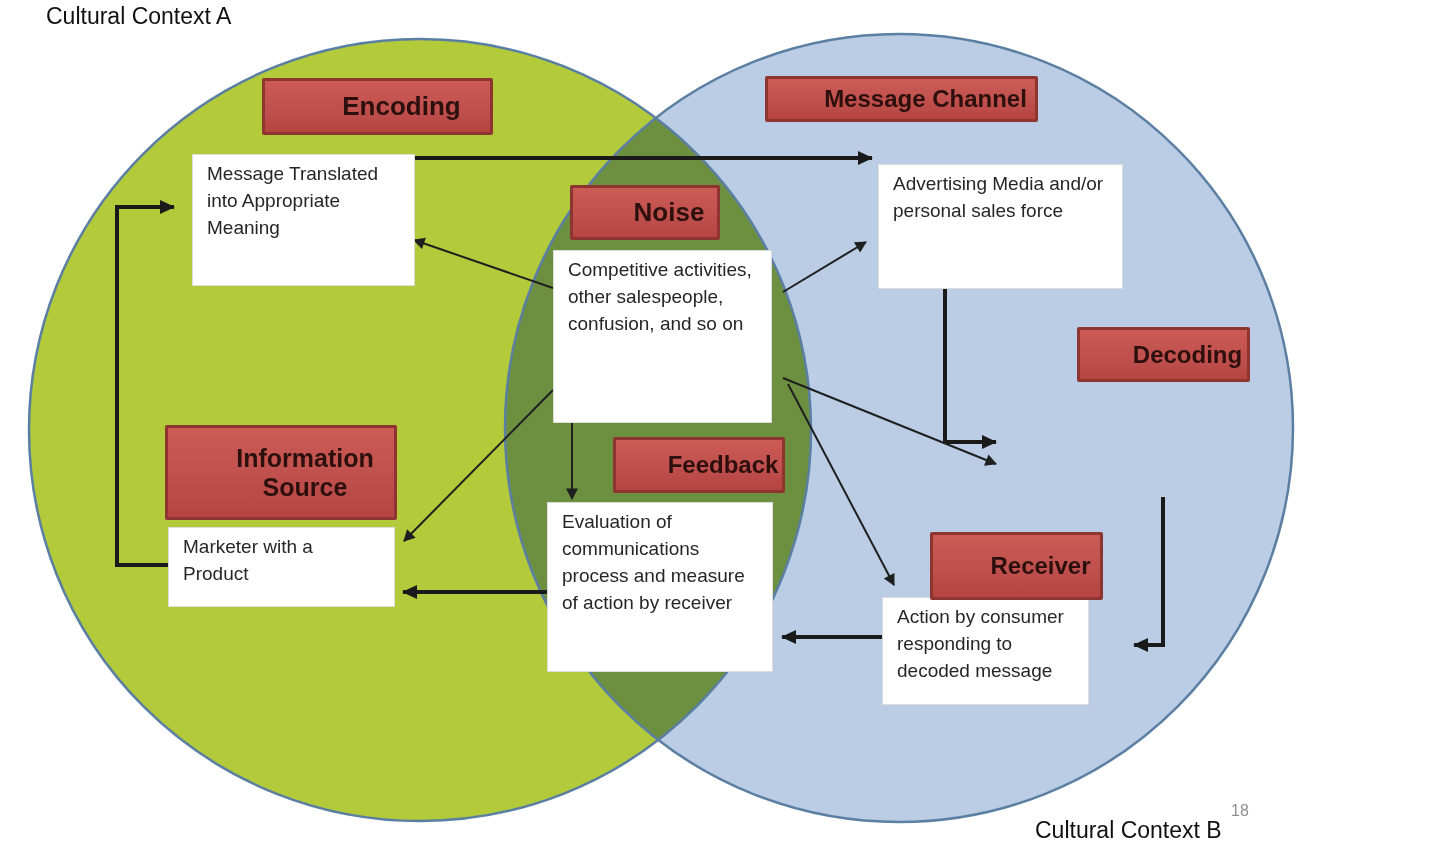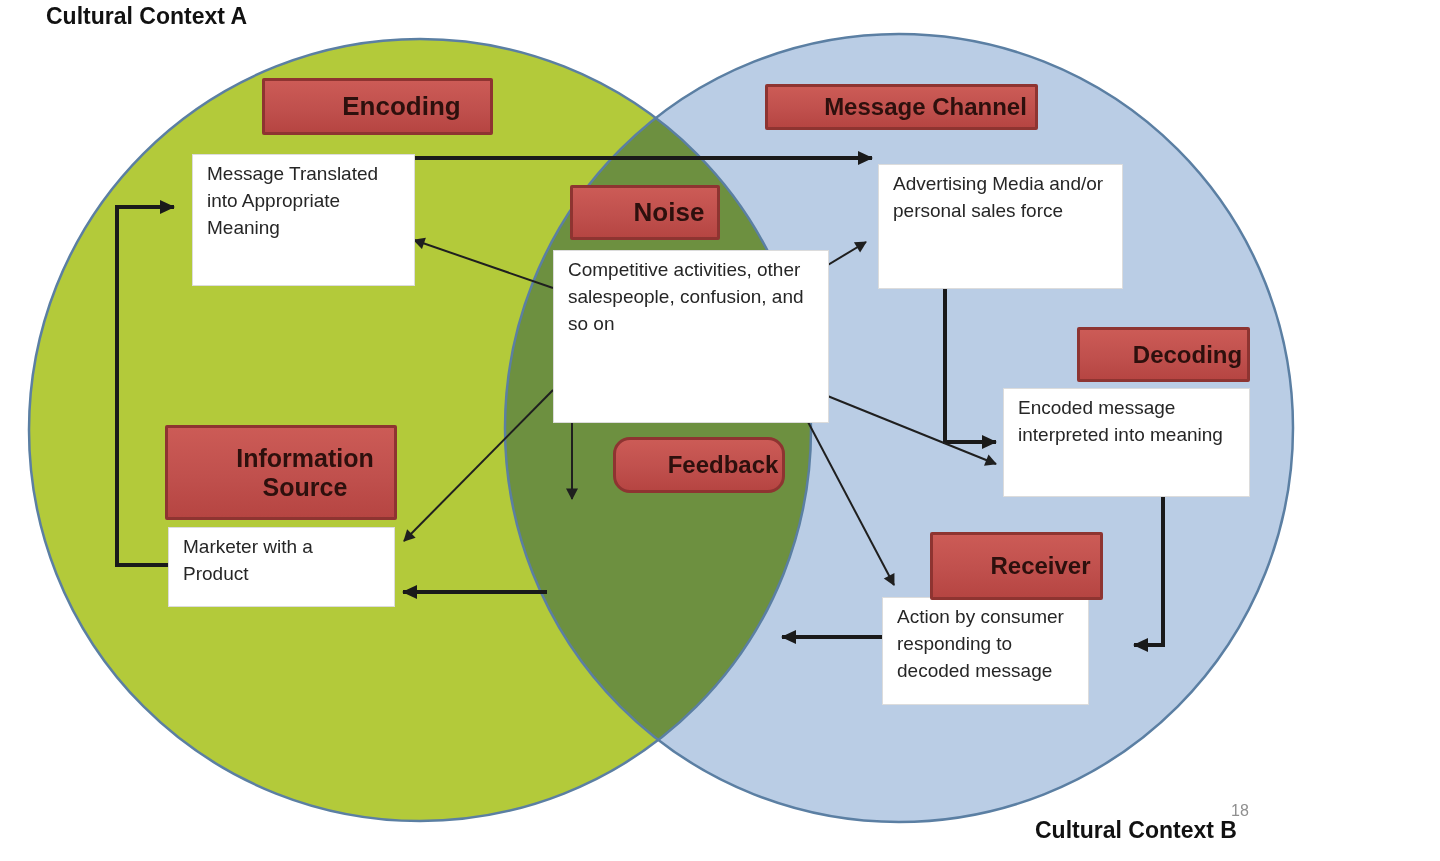--- a/index.html
+++ b/index.html
@@ -7,21 +7,21 @@
     width:1440px;height:861px;position:relative;overflow:hidden;
     background:#ffffff;
     font-family:"Liberation Sans", sans-serif;
   }
   #stage{position:absolute;left:0;top:0;width:1440px;height:861px;}
   svg.layer{position:absolute;left:0;top:0;z-index:1;}
 
   
   .corner-title{
     position:absolute;z-index:3;
-    font-size:23px;font-weight:700;color:#111;
+    font-size:23px;font-weight:400;color:#111;
     white-space:nowrap;
   }
   #title-a{left:46px;top:3px;}
   #title-b{left:1035px;top:817px;}
   #page-num{
     position:absolute;left:1222px;top:802px;z-index:2;
     font-size:16px;color:#8f8f8f;font-weight:400;margin-left:9px;
   }
 
   
@@ -31,38 +31,38 @@
     border:3px solid #8e3431;
     border-radius:2px;
     display:flex;align-items:center;justify-content:center;
     text-align:center;
     font-weight:700;color:#2d100d;
     box-sizing:border-box;
     line-height:1.15;
     padding-left:48px;
   }
   #lb-encoding       {left:262px;top:78px; width:231px;height:57px;font-size:26px;}
-  #lb-message-channel{left:765px;top:76px; width:273px;height:46px;font-size:24px;margin-top:8px;}
+  #lb-message-channel{left:765px;top:76px; width:273px;height:46px;font-size:24px;}
   #lb-noise          {left:570px;top:185px;width:150px;height:55px;font-size:26px;}
   #lb-info-source    {left:165px;top:425px;width:232px;height:95px;font-size:25px;}
-  #lb-feedback       {left:613px;top:437px;width:172px;height:56px;font-size:24px;border-radius:17px;}
+  #lb-feedback       {left:613px;top:437px;width:172px;height:56px;font-size:24px;}
   #lb-decoding       {left:1077px;top:327px;width:173px;height:55px;font-size:24px;}
   #lb-receiver       {left:930px;top:532px;width:173px;height:68px;font-size:24px;}
 
   
   .desc-box{
     position:absolute;z-index:2;
     background:#ffffff;border:1px solid #dcdcdc;
     box-sizing:border-box;
     color:#262626;font-size:19px;line-height:1.42;
     padding:6px 12px 4px 14px;
   }
   #db-message   {left:192px;top:140px;width:223px;height:132px;margin-top:14px;}
   #db-advert    {left:878px;top:128px;width:245px;height:125px;margin-top:36px;}
-  #db-noise     {left:553px;top:250px;width:276px;height:173px;}
+  #db-noise     {left:553px;top:250px;width:219px;height:173px;}
   #db-marketer  {left:168px;top:527px;width:227px;height:80px;}
   #db-evaluation{left:547px;top:502px;width:226px;height:170px;}
   #db-encoded   {left:1003px;top:388px;width:247px;height:109px;}
   #db-action    {left:882px;top:597px;width:207px;height:108px;}
 
   
   .venn-stroke{fill:none;stroke:#5b7fa3;stroke-width:2.5;}
   .arrow-thick{stroke:#1a1a1a;stroke-width:4;fill:none;stroke-linejoin:miter;}
   .arrow-thin {stroke:#1f1f1f;stroke-width:2;fill:none;}
 </style>
@@ -114,16 +114,16 @@
   <div class="label-box" id="lb-noise">Noise</div>
   <div class="label-box" id="lb-info-source">Information Source</div>
   <div class="label-box" id="lb-feedback">Feedback</div>
   <div class="label-box" id="lb-decoding">Decoding</div>
   <div class="label-box" id="lb-receiver">Receiver</div>
 
   <div class="desc-box" id="db-message">Message Translated into Appropriate Meaning</div>
   <div class="desc-box" id="db-advert">Advertising Media and/or personal sales force</div>
   <div class="desc-box" id="db-noise">Competitive activities, other salespeople, confusion, and so on</div>
   <div class="desc-box" id="db-marketer">Marketer with a Product</div>
-  <div class="desc-box" id="db-encoded">Encoded message interpreted into meaning</div>
+  <div class="desc-box" id="db-evaluation">Evaluation of communications process and measure of action by receiver</div>
   <div class="desc-box" id="db-action">Action by consumer responding to decoded message</div>
 
 </div>
 
 </body></html>

